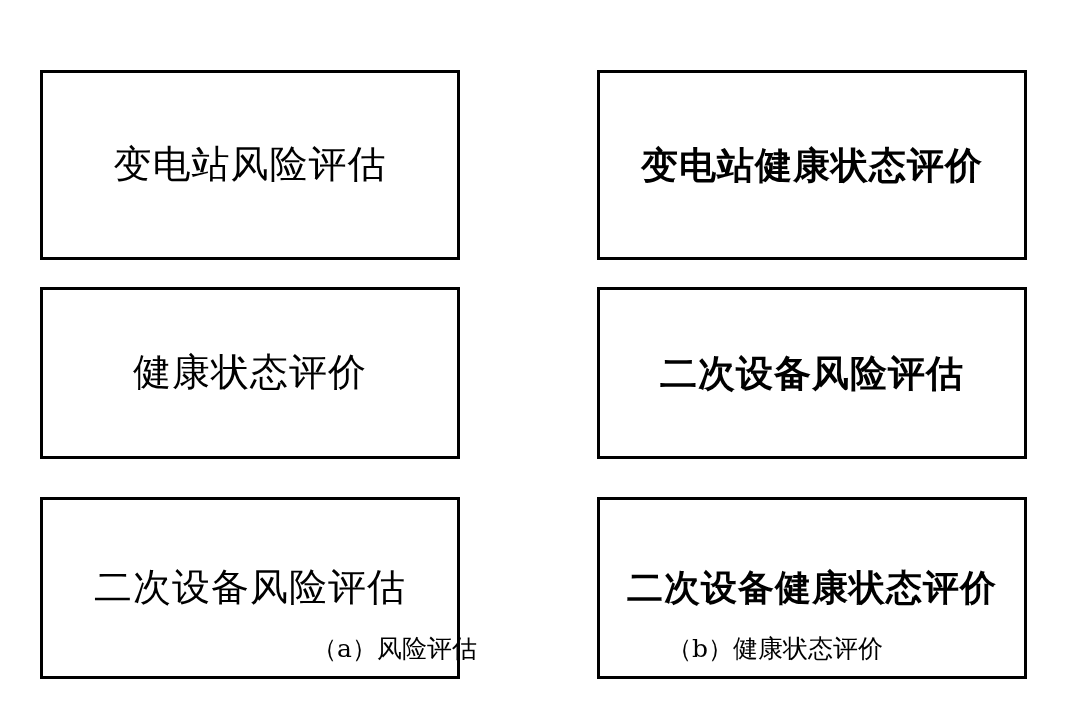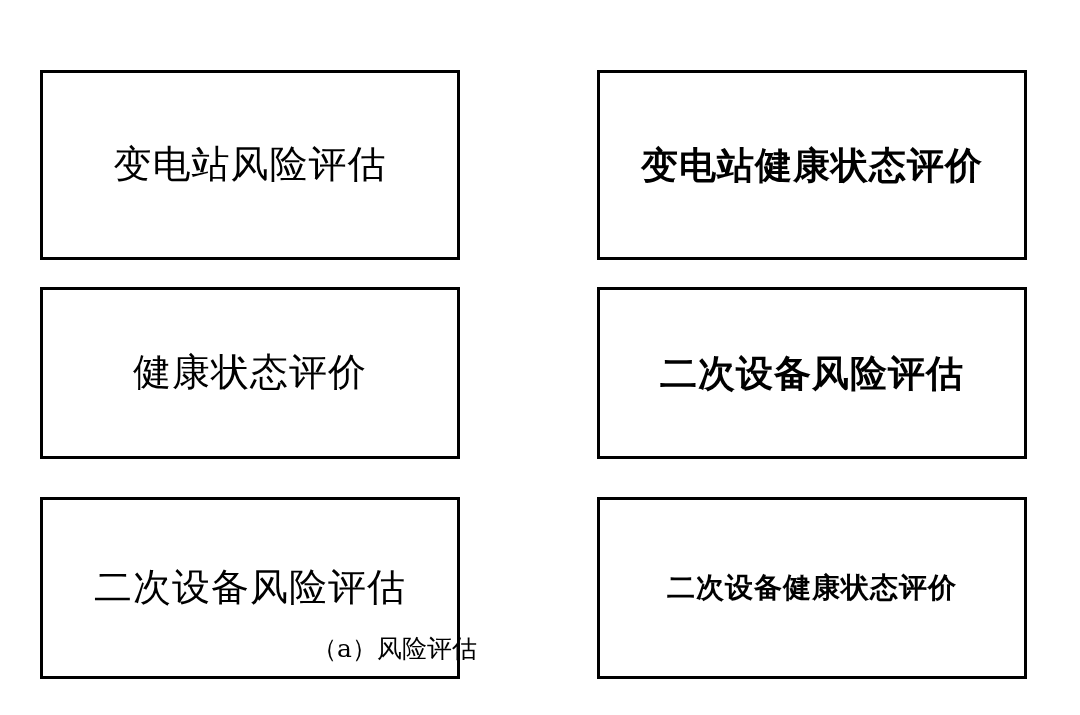--- a/index.html
+++ b/index.html
@@ -51,21 +51,21 @@
   .node-label {
     font-size: 38px;
     line-height: 1.1;
     letter-spacing: 1px;
     white-space: nowrap;
   }
   .column-b .node-label {
     font-size: 37px;
   }
   .column-b .node-2 .node-label {
-    font-size: 28px;
+    font-size: 36px;
   }
 
   .caption {
     position: absolute;
     top: 632px;
     font-size: 25px;
     white-space: nowrap;
   }
   .caption-a { left: 312px; }
   .caption-b { left: 667px; }
@@ -93,14 +93,15 @@
     </div>
     <div class="node node-1">
       <span class="node-label">二次设备风险评估</span>
     </div>
     <div class="node node-2">
       <span class="node-label">二次设备健康状态评价</span>
     </div>
   </div>
 
   <div class="caption caption-a">（a）风险评估</div>
+  <div class="caption caption-b">（b）健康状态评价</div>
 
 </div>
 
 </body></html>

